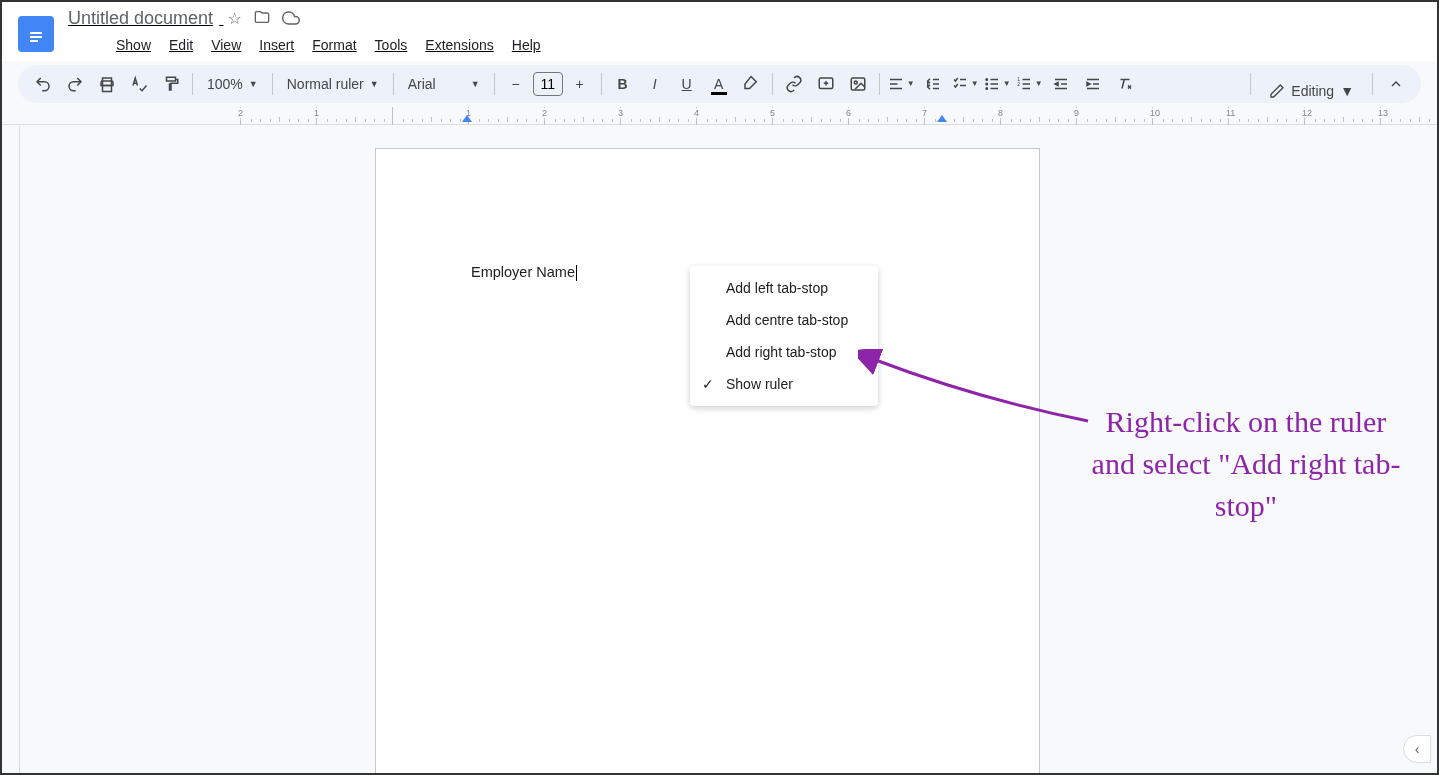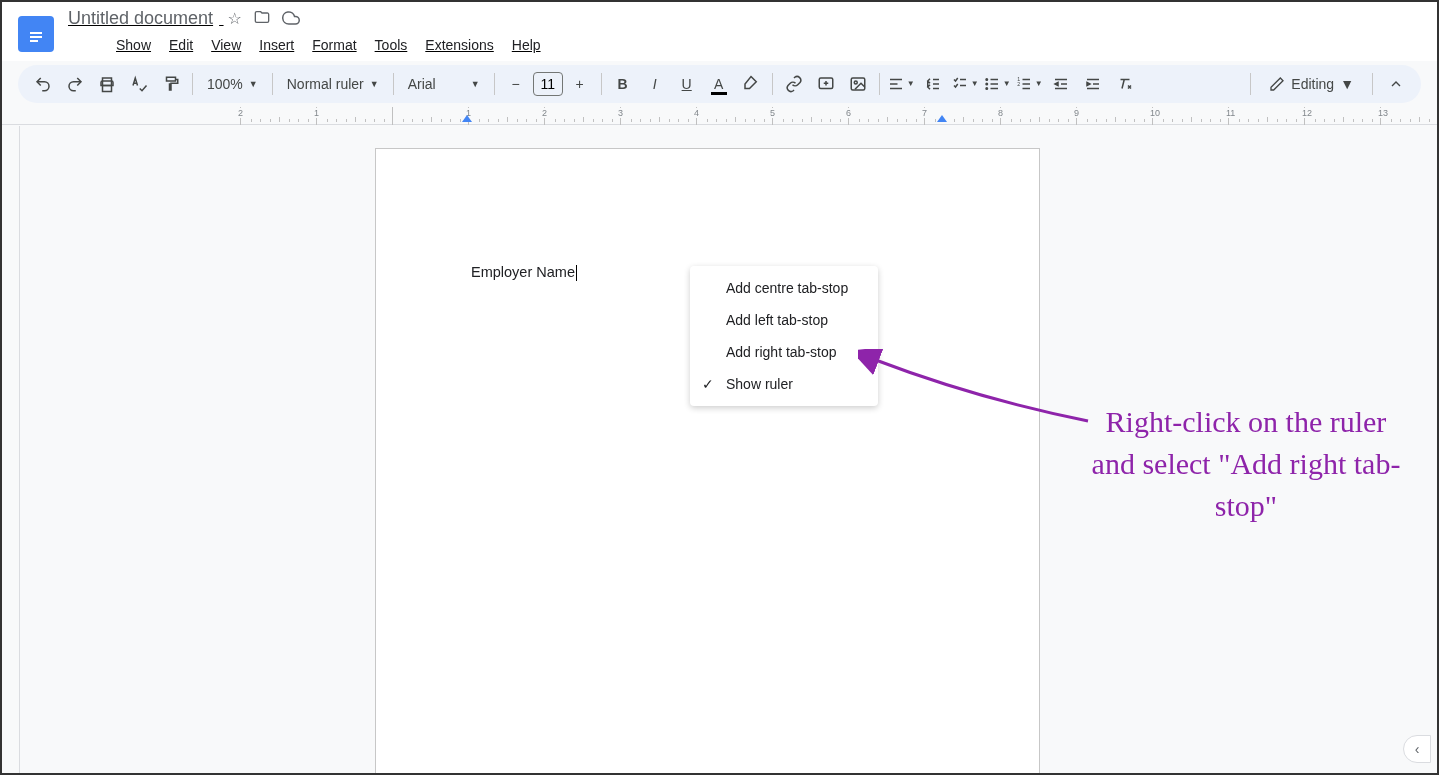--- a/index.html
+++ b/index.html
@@ -26,21 +26,21 @@
 
 .toolbar { background:#edf2fa; border-radius:24px; margin:4px 16px 0; padding:4px 10px; display:flex; align-items:center; gap:2px; }
 .tb-btn { min-width:30px; height:30px; display:flex; align-items:center; justify-content:center; border-radius:4px; cursor:pointer; color:#444746; font-size:14px; }
 .tb-sep { width:1px; height:22px; background:#c7c7c7; margin:0 4px; }
 .tb-select { display:flex; align-items:center; gap:6px; padding:0 8px; height:30px; font-size:14px; color:#444746; cursor:pointer; }
 .tb-select .caret { font-size:9px; color:#444746; }
 .font-size-box { border:1px solid #747775; border-radius:4px; width:30px; height:24px; display:flex; align-items:center; justify-content:center; font-size:14px; }
 .text-color { position:relative; }
 .text-color::after { content:''; position:absolute; bottom:4px; left:7px; width:16px; height:3px; background:#000; }
 .tb-right { margin-left:auto; display:flex; align-items:center; gap:4px; }
-.editing-btn { display:flex; align-items:center; gap:6px; padding:0 10px; height:30px; cursor:pointer; font-size:14px; color:#444746; }
+.editing-btn { display:flex; align-items:flex-end; gap:6px; padding:0 10px; height:30px; cursor:pointer; font-size:14px; color:#444746; }
 
 
 .ruler-wrap { position:relative; height:18px; margin-top:4px; background:#f8f9fa; border-bottom:1px solid #dadce0; }
 .hruler { position:absolute; left:18px; right:0; top:0; height:18px; font-size:9px; color:#80868b; overflow:hidden; }
 .ruler-inner { position:absolute; left:355px; top:0; height:18px; display:flex; }
 .ruler-tick { position:relative; width:76px; height:18px; border-left:1px solid #c0c0c0; }
 .ruler-tick .num { position:absolute; top:1px; left:-4px; background:#f8f9fa; padding:0 1px; }
 .ruler-tick::after { content:''; position:absolute; left:38px; top:10px; width:1px; height:4px; background:#c0c0c0; }
 .ruler-marker-left { position:absolute; left:460px; top:8px; width:0; height:0; border-left:5px solid transparent; border-right:5px solid transparent; border-bottom:7px solid #4285f4; }
 .ruler-marker-right { position:absolute; left:935px; top:8px; width:0; height:0; border-left:5px solid transparent; border-right:5px solid transparent; border-bottom:7px solid #4285f4; }
@@ -443,24 +443,24 @@
 </div>
 
 <div class="main">
   <div class="vruler-main"></div>
   <div class="page">
     <span class="page-text"><span>Employer Name</span><span class="cursor"></span></span>
   </div>
 
   <div class="ctx-menu" id="ctx-menu">
       <div class="ctx-item">
+        <span>Add left tab-stop</span>
+      </div>
+      <div class="ctx-item">
         <span>Add centre tab-stop</span>
-      </div>
-      <div class="ctx-item">
-        <span>Add left tab-stop</span>
       </div>
       <div class="ctx-item">
         <span>Add right tab-stop</span>
       </div>
       <div class="ctx-item">
         <span class="ctx-check">✓</span>
         <span>Show ruler</span>
       </div>
     </div>
 

